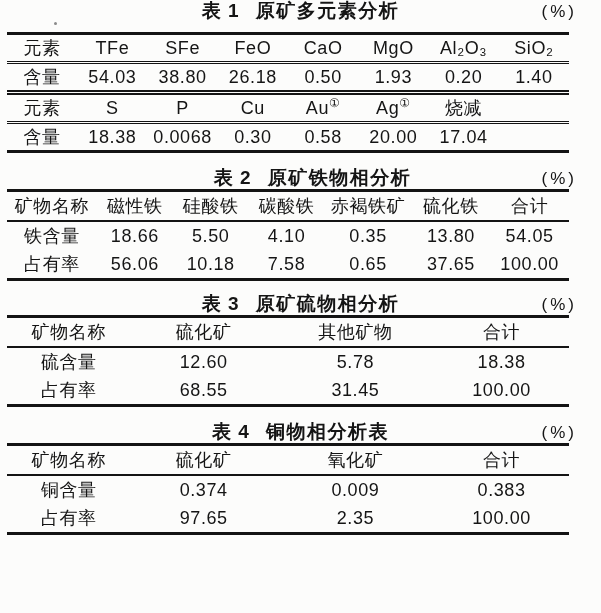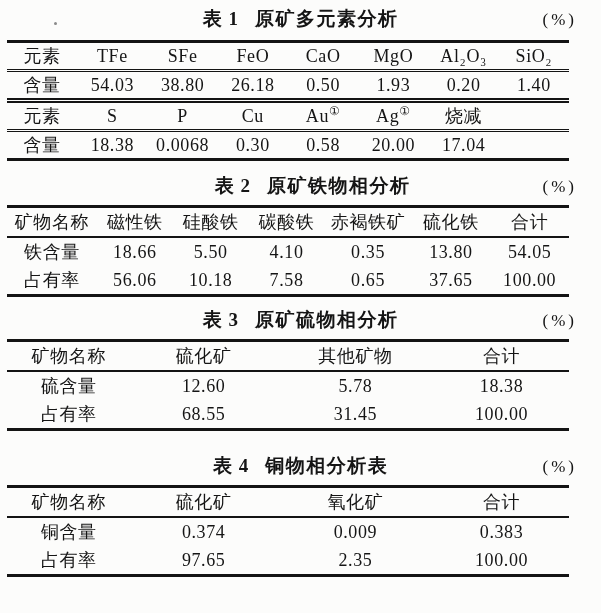--- a/index.html
+++ b/index.html
@@ -2,24 +2,23 @@
 <html><head>
 <meta charset="utf-8">
 <style>
   html, body { margin: 0; padding: 0; background: #e8e8e8; }
   .page {
     position: relative;
     width: 601px;
     height: 613px;
     background: #fcfcfb;
     color: #151515;
-    font-family: Liberation Serif, serif;
+    font-family: Liberation Sans, sans-serif;
     overflow: hidden;
     box-sizing: border-box;
-    padding-top: 8px;
   }
   .scan-dot {
     position: absolute;
     left: 54px; top: 22px;
     width: 3px; height: 3px;
     background: #8a8a8a;
     border-radius: 50%;
   }
   .caption {
     position: relative;
@@ -58,21 +57,21 @@
   }
   sup { font-size: 12px; vertical-align: super; line-height: 0; }
 
   
   .t1 { margin-top: 10px; }
   .t1 td { height: 26px; }
   .t1 tr.hdr td { border-bottom: 3px double #141414; }
   .t1 tbody.sec-next tr:first-child td { border-top: 5px double #141414; }
 
   
-  .t2, .t3, .t4 { margin-top: 8px; }
+  .t2, .t3, .t4 { }
   .t2 td, .t3 td, .t4 td { height: 28px; }
   .t2 tr.hdr td, .t3 tr.hdr td, .t4 tr.hdr td { border-bottom: 2px solid #141414; }
 
   .t2 tr > td:nth-child(1) { width: 16%; }
   .t2 tr > td:nth-child(2), .t2 tr > td:nth-child(3), .t2 tr > td:nth-child(4) { width: 13.5%; }
   .t2 tr > td:nth-child(5) { width: 15.5%; }
   .t2 tr > td:nth-child(6), .t2 tr > td:nth-child(7) { width: 14%; }
 
   .t3 tr > td:nth-child(1), .t4 tr > td:nth-child(1) { width: 22%; }
   .t3 tr > td:nth-child(2), .t4 tr > td:nth-child(2) { width: 26%; }
@@ -81,21 +80,21 @@
 
   .footnote {
     margin: 12px 0 0 36px;
     font-size: 17px;
     line-height: 22px;
     height: 22px;
     letter-spacing: 0.5px;
   }
   .cap-2 { margin-top: 14px; margin-left: 24px; }
   .cap-3 { margin-top: 12px; }
-  .cap-4 { margin-top: 24px; }
+  .cap-4 { margin-top: 14px; }
 </style>
 </head>
 <body>
 
 <div class="page">
 
   <span class="scan-dot"></span>
 
   <div class="caption">
     <span class="cap-label">表 1</span><span class="cap-title">原矿多元素分析</span>

